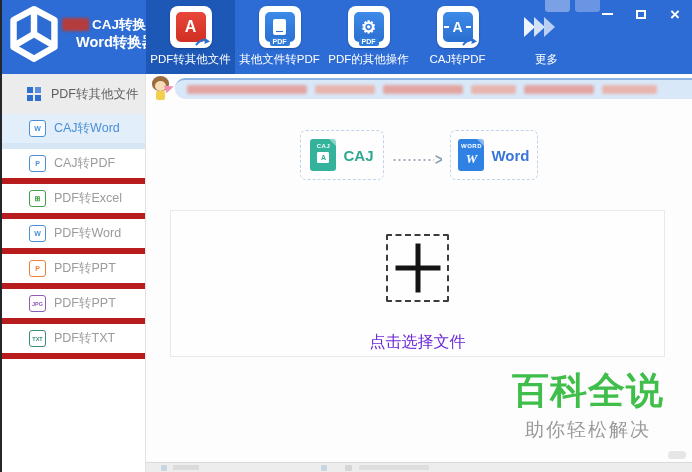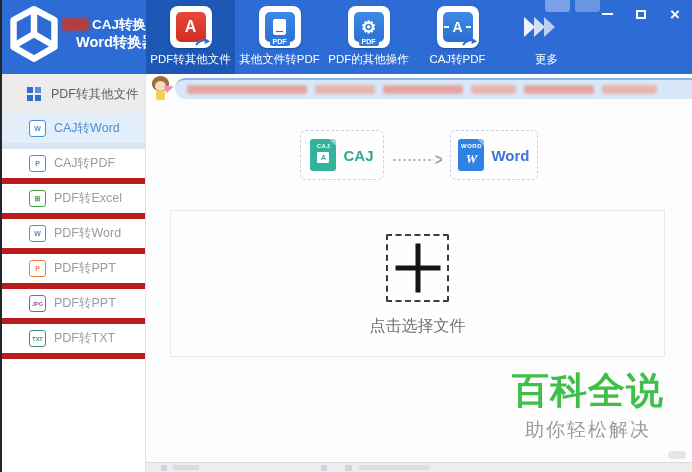--- a/index.html
+++ b/index.html
@@ -105,21 +105,21 @@
   .dots { width:42px; height:2px;
           background-image:radial-gradient(circle, #9aa8b8 1px, transparent 1.2px);
           background-size:5px 2px; background-repeat:repeat-x; }
   .arrow-head { color:#8fa0b0; font-size:13px; font-weight:bold; transform:scaleY(1.25); margin-left:1px; }
 
   .panel { position:absolute; left:24px; top:136px; width:495px; height:147px; background:#fefefe;
            border:1px solid #e9e9e9; display:flex; flex-direction:column; align-items:center; padding-top:23px; }
   .dropzone { width:63px; height:68px; border:2px dashed #3c3c3c; border-radius:2px; position:relative; cursor:pointer; }
   .plus-h { position:absolute; left:50%; top:50%; width:45px; height:5px; background:#141414; transform:translate(-50%,-50%); }
   .plus-v { position:absolute; left:50%; top:50%; width:5px; height:49px; background:#141414; transform:translate(-50%,-50%); }
-  .drop-label { margin-top:14px; font-size:16px; color:#737373; }
+  .drop-label { margin-top:30px; font-size:16px; color:#6d28d9; }
 
   .watermark { position:absolute; right:28px; top:297px; text-align:center; }
   .wm-title { font-size:37px; font-weight:bold; letter-spacing:1px; line-height:1.1; }
   .wm-sub { font-size:19px; color:#9a9a9a; margin-top:5px; letter-spacing:2px; }
 
   
   .statusbar { position:absolute; left:145px; top:462px; width:547px; height:10px; background:#ededed;
                border-top:1px solid #dadada; }
   .smudge { position:absolute; top:2px; border-radius:1px; opacity:.45; }
   .smudge.icon1 { left:16px; width:6px; height:6px; background:#9db8d8; }

